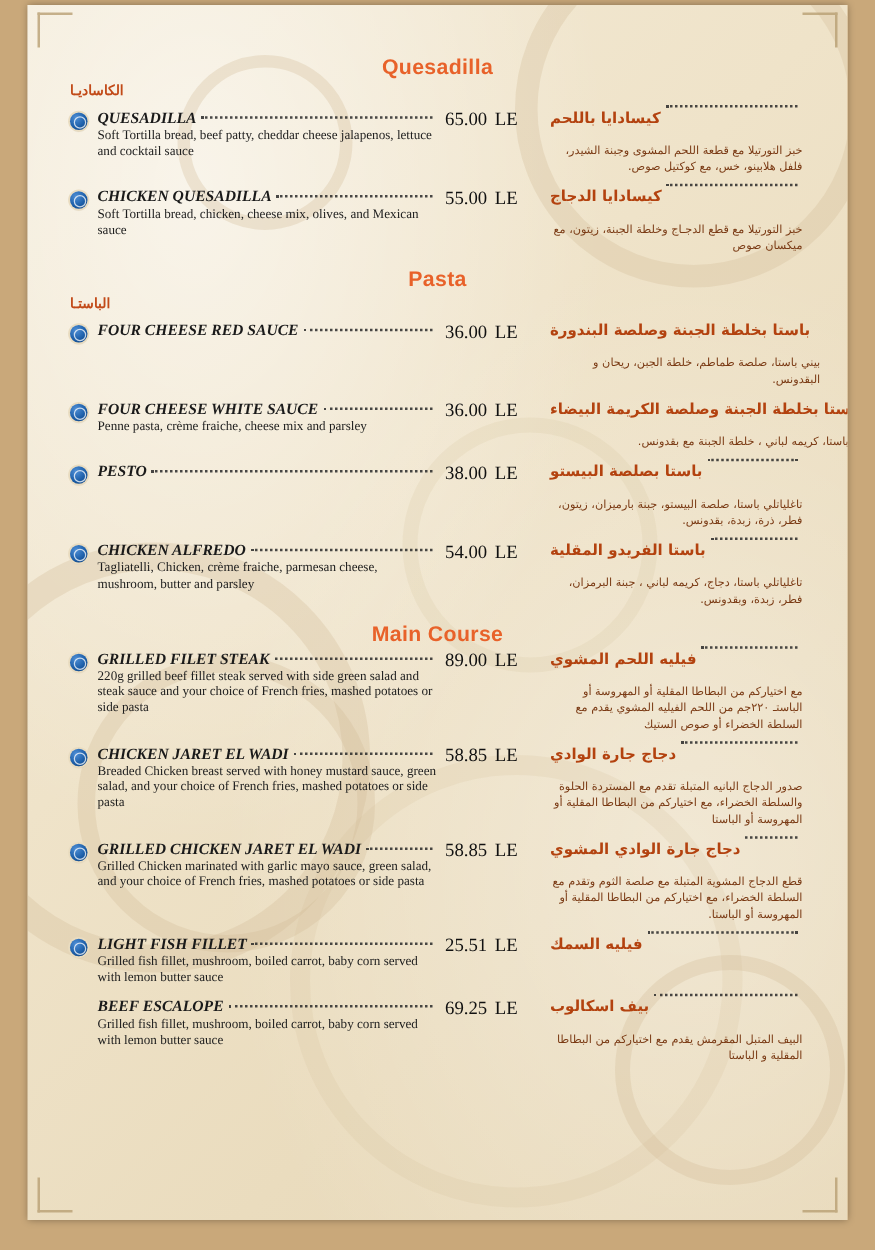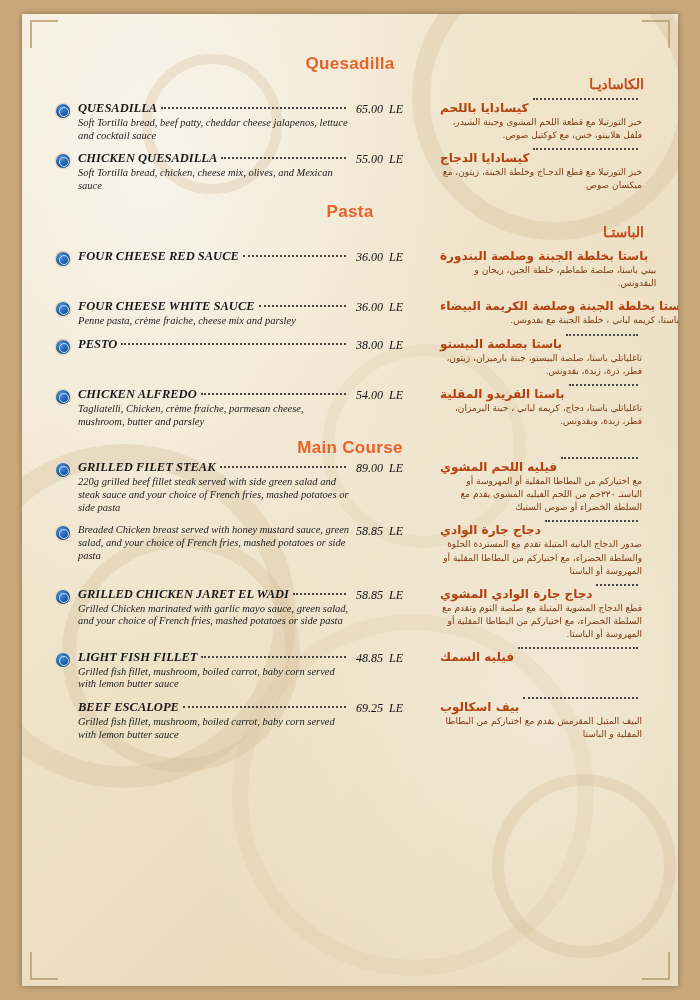--- a/index.html
+++ b/index.html
@@ -3,21 +3,21 @@
 <meta charset="utf-8">
 <style>
   html,body{margin:0;padding:0;}
   body{
     width:700px;height:1000px;
     background:#c9a87a;
     font-family:"Liberation Serif", serif;
     overflow:hidden;
   }
   .page{
-    position:absolute;left:22px;top:14px;width:656px;height:972px;
+    position:absolute;left:22px;top:4px;width:656px;height:972px;
     background:
       radial-gradient(ellipse at 20% 15%, rgba(255,255,255,0.55) 0%, rgba(255,255,255,0) 45%),
       radial-gradient(ellipse at 80% 70%, rgba(255,255,255,0.35) 0%, rgba(255,255,255,0) 50%),
       linear-gradient(135deg,#f3ead6 0%, #efe3c9 40%, #eadcbe 70%, #e7d7b6 100%);
     box-shadow:0 0 6px rgba(0,0,0,0.35);
     overflow:hidden;
   }
   
   .orn{position:absolute;border-radius:50%;border:12px solid rgba(208,186,148,0.30);}
   .orn.o1{width:300px;height:300px;left:-70px;top:430px;border-width:22px;}
@@ -34,23 +34,23 @@
 
   .content{position:relative;z-index:5;padding:40px 34px 0 34px;}
 
   .section-title{
     text-align:center;color:#e8622a;font-weight:bold;
     font-family:"Liberation Sans", sans-serif;
     font-size:17px;letter-spacing:.3px;
     margin:0 0 2px 0;
   }
   .section-title-ar{
-    text-align:right;color:#c24a18;font-weight:bold;
+    text-align:left;color:#c24a18;font-weight:bold;
     font-family:Liberation Serif, serif;
-    font-size:14px;letter-spacing:2px;direction:rtl;
+    font-size:11px;letter-spacing:2px;direction:rtl;
     margin:0 0 8px 0;
   }
   .sec{margin-bottom:10px;}
   .sec.pasta{margin-top:8px;}
   .sec.main{margin-top:10px;}
 
   .item{position:relative;display:flex;margin-bottom:9px;}
   .bullet{
     flex:0 0 14px;width:14px;height:14px;border-radius:50%;
     background:radial-gradient(circle at 35% 30%, #4f8fd6 0%, #1c5ea8 55%, #123f73 100%);
@@ -67,40 +67,40 @@
   .en-name{
     font-style:italic;font-weight:bold;font-size:12.5px;color:#1a1a1a;
     white-space:nowrap;overflow:hidden;
     display:flex;align-items:baseline;
   }
   .en-name .nm{flex:0 0 auto;}
   .dots{
     flex:1 1 auto;margin:0 4px;
     border-bottom:2px dotted #2a2a2a;position:relative;top:-3px;height:1px;opacity:.85;
   }
-  .en-desc{font-style:italic;font-size:10.5px;color:#1d1d1d;line-height:1.2;margin-top:1px;}
+  .en-desc{font-size:10.5px;color:#1d1d1d;line-height:1.2;margin-top:1px;}
 
   .price{
     flex:0 0 84px;width:84px;text-align:left;
-    font-style:italic;font-size:12px;color:#111;padding-top:1px;padding-left:6px;
+    font-size:15px;color:#111;padding-top:1px;padding-left:6px;
   }
   .price .cur{margin-left:6px;}
 
   .right{flex:1 1 auto;direction:rtl;text-align:right;padding-right:2px;}
   .ar-name{
     font-family:"DejaVu Sans", sans-serif;
     font-size:12px;font-weight:bold;color:#b3420f;
     display:flex;align-items:flex-start;flex-direction:row-reverse;justify-content:flex-start;
     white-space:nowrap;
   }
   .ar-name .nm{flex:0 0 auto;}
   .ar-name .dots{flex:1 1 auto;border-bottom:2px dotted #2a2a2a;top:-4px;}
   .ar-desc{
     font-family:"DejaVu Sans", sans-serif;
-    font-size:9px;color:#7a3a14;line-height:1.45;margin-top:1px;
+    font-size:9px;color:#7a3a14;line-height:1.45;margin-top:14px;
   }
 </style>
 </head>
 <body>
 
 <div class="page">
   <div class="orn o1"></div>
   <div class="orn o2"></div>
   <div class="orn o3"></div>
   <div class="orn o4"></div>
@@ -254,20 +254,24 @@
               <span class="nm">فيليه اللحم المشوي</span>
               <span class="dots"></span>
             </div>
           <div class="ar-desc">مع اختياركم من البطاطا المقلية أو المهروسة أو الباستـ ٢٢٠جم من اللحم الفيليه المشوي يقدم مع السلطة الخضراء أو صوص الستيك</div>
         </div>
       </div>
 
       <div class="item">
         <div class="bullet"></div>
         <div class="left">
+          <div class="en-name">
+              <span class="nm">CHICKEN JARET EL WADI</span>
+              <span class="dots"></span>
+            </div>
           <div class="en-desc">Breaded Chicken breast served with honey mustard sauce, green salad, and your choice of French fries, mashed potatoes or side pasta</div>
         </div>
         <div class="price"><span>58.85</span><span class="cur">LE</span></div>
         <div class="right">
           <div class="ar-name">
               <span class="nm">دجاج جارة الوادي</span>
               <span class="dots"></span>
             </div>
           <div class="ar-desc">صدور الدجاج البانيه المتبلة تقدم مع المستردة الحلوة والسلطة الخضراء، مع اختياركم من البطاطا المقلية أو المهروسة أو الباستا</div>
         </div>
@@ -294,21 +298,21 @@
 
       <div class="item">
         <div class="bullet"></div>
         <div class="left">
           <div class="en-name">
               <span class="nm">LIGHT FISH FILLET</span>
               <span class="dots"></span>
             </div>
           <div class="en-desc">Grilled fish fillet, mushroom, boiled carrot, baby corn served with lemon butter  sauce</div>
         </div>
-        <div class="price"><span>48.85</span><span class="cur">LE</span></div>
+        <div class="price"><span>25.51</span><span class="cur">LE</span></div>
         <div class="right">
           <div class="ar-name">
               <span class="nm">فيليه السمك</span>
               <span class="dots"></span>
             </div>
         </div>
       </div>
 
       <div class="item">
         <div class="bullet hidden"></div>

